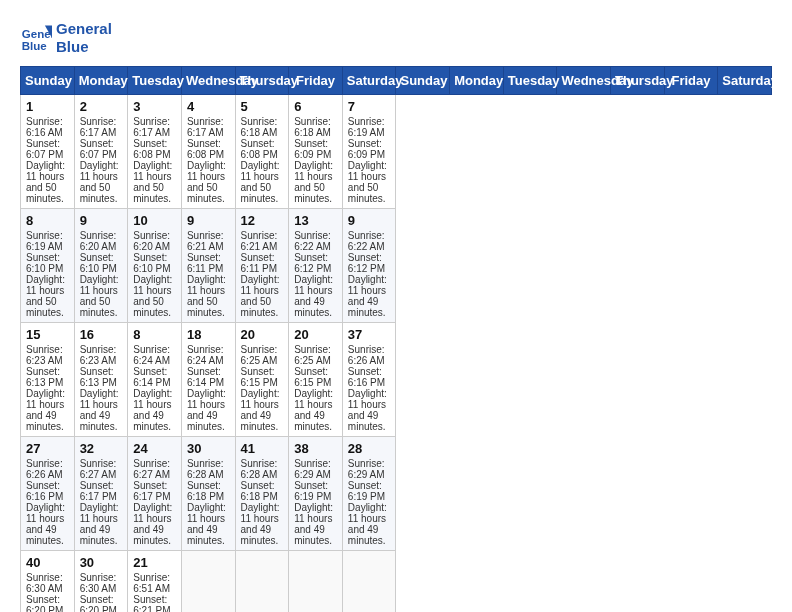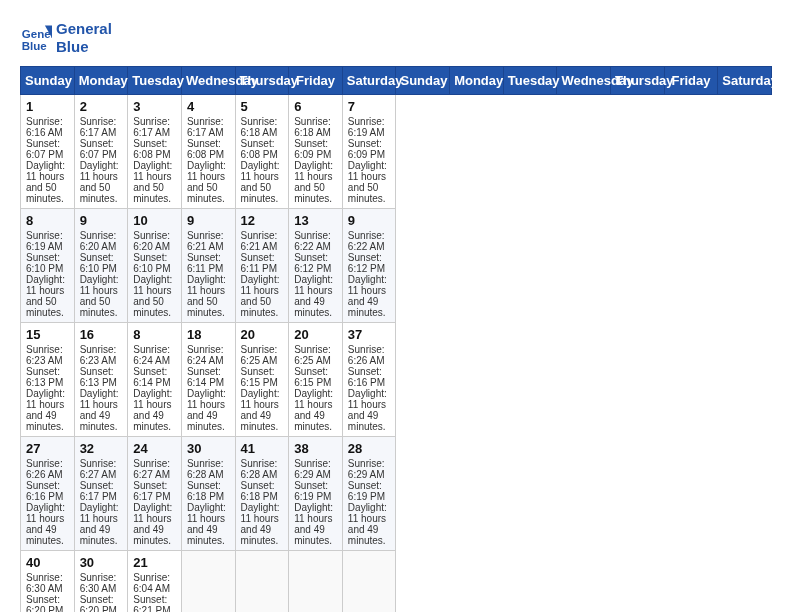--- a/index.html
+++ b/index.html
@@ -149,20 +149,20 @@
         <td><span class="day-num">32</span><span>Sunrise: 6:27 AM</span><br><span>Sunset: 6:17 PM</span><br><span>Daylight: 11 hours and 49 minutes.</span></td>
         <td><span class="day-num">24</span><span>Sunrise: 6:27 AM</span><br><span>Sunset: 6:17 PM</span><br><span>Daylight: 11 hours and 49 minutes.</span></td>
         <td><span class="day-num">30</span><span>Sunrise: 6:28 AM</span><br><span>Sunset: 6:18 PM</span><br><span>Daylight: 11 hours and 49 minutes.</span></td>
         <td><span class="day-num">41</span><span>Sunrise: 6:28 AM</span><br><span>Sunset: 6:18 PM</span><br><span>Daylight: 11 hours and 49 minutes.</span></td>
         <td><span class="day-num">38</span><span>Sunrise: 6:29 AM</span><br><span>Sunset: 6:19 PM</span><br><span>Daylight: 11 hours and 49 minutes.</span></td>
         <td><span class="day-num">28</span><span>Sunrise: 6:29 AM</span><br><span>Sunset: 6:19 PM</span><br><span>Daylight: 11 hours and 49 minutes.</span></td>
       </tr>
       <tr>
         <td><span class="day-num">40</span><span>Sunrise: 6:30 AM</span><br><span>Sunset: 6:20 PM</span><br></td>
         <td><span class="day-num">30</span><span>Sunrise: 6:30 AM</span><br><span>Sunset: 6:20 PM</span><br></td>
-        <td><span class="day-num">21</span><span>Sunrise: 6:04 AM</span><br><span>Sunset: 6:21 PM</span><br></td>
+        <td><span class="day-num">21</span><span>Sunrise: 6:51 AM</span><br><span>Sunset: 6:21 PM</span><br></td>
         <td class="empty-cell"></td>
         <td class="empty-cell"></td>
         <td class="empty-cell"></td>
         <td class="empty-cell"></td>
       </tr>
     </tbody>
 </table>
 
 </body></html>

